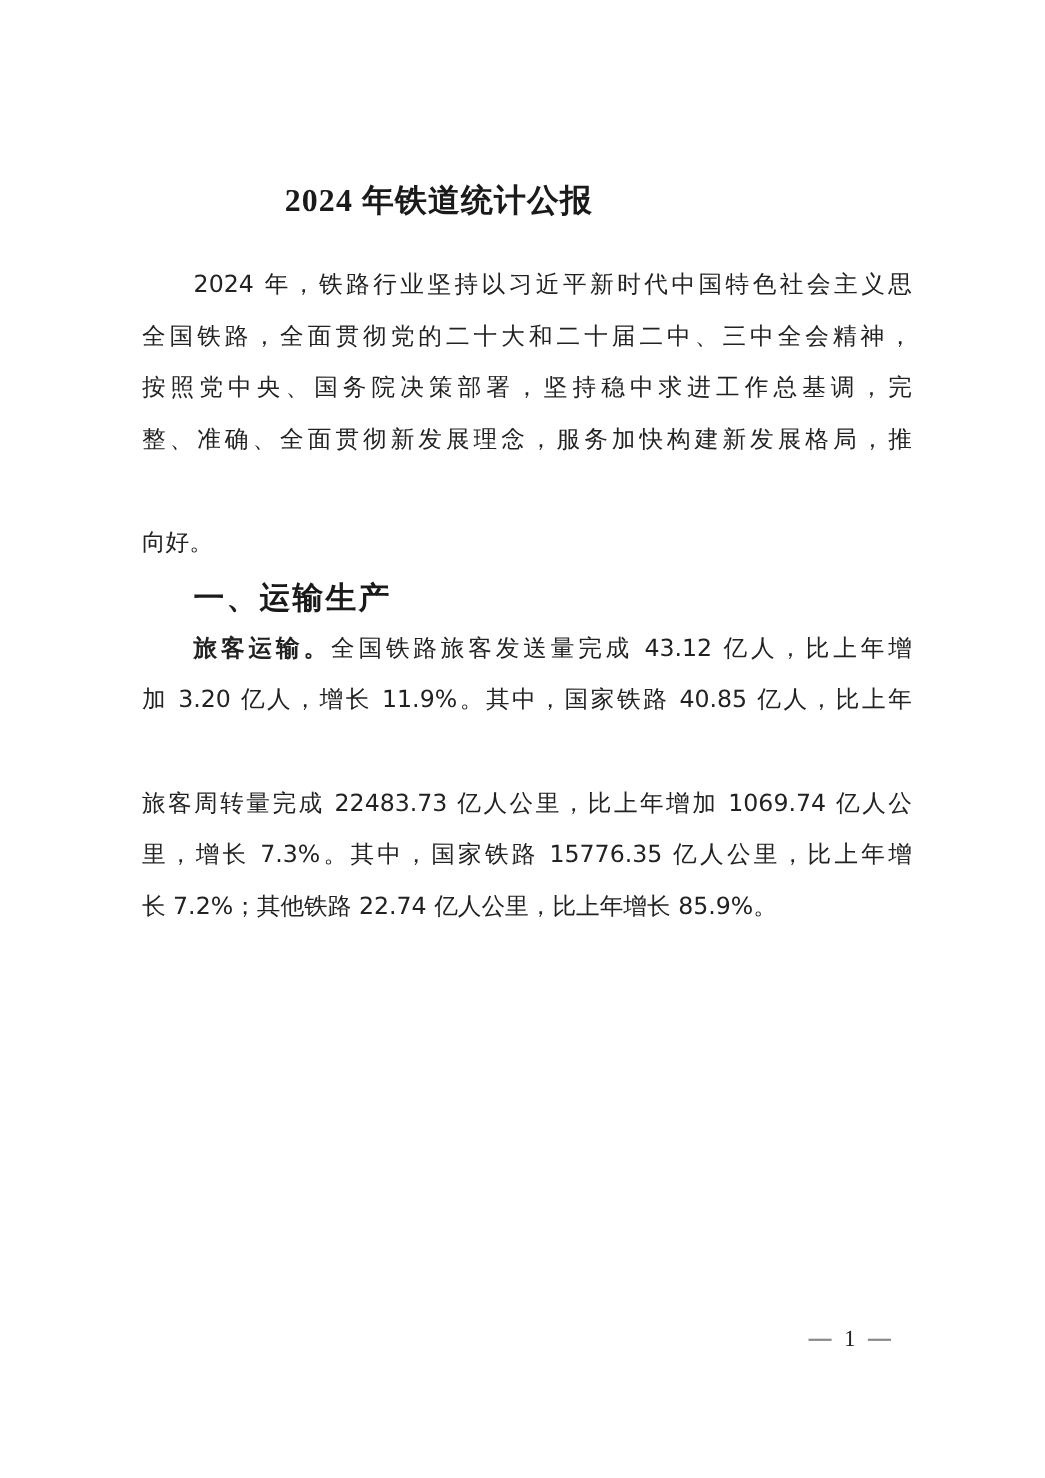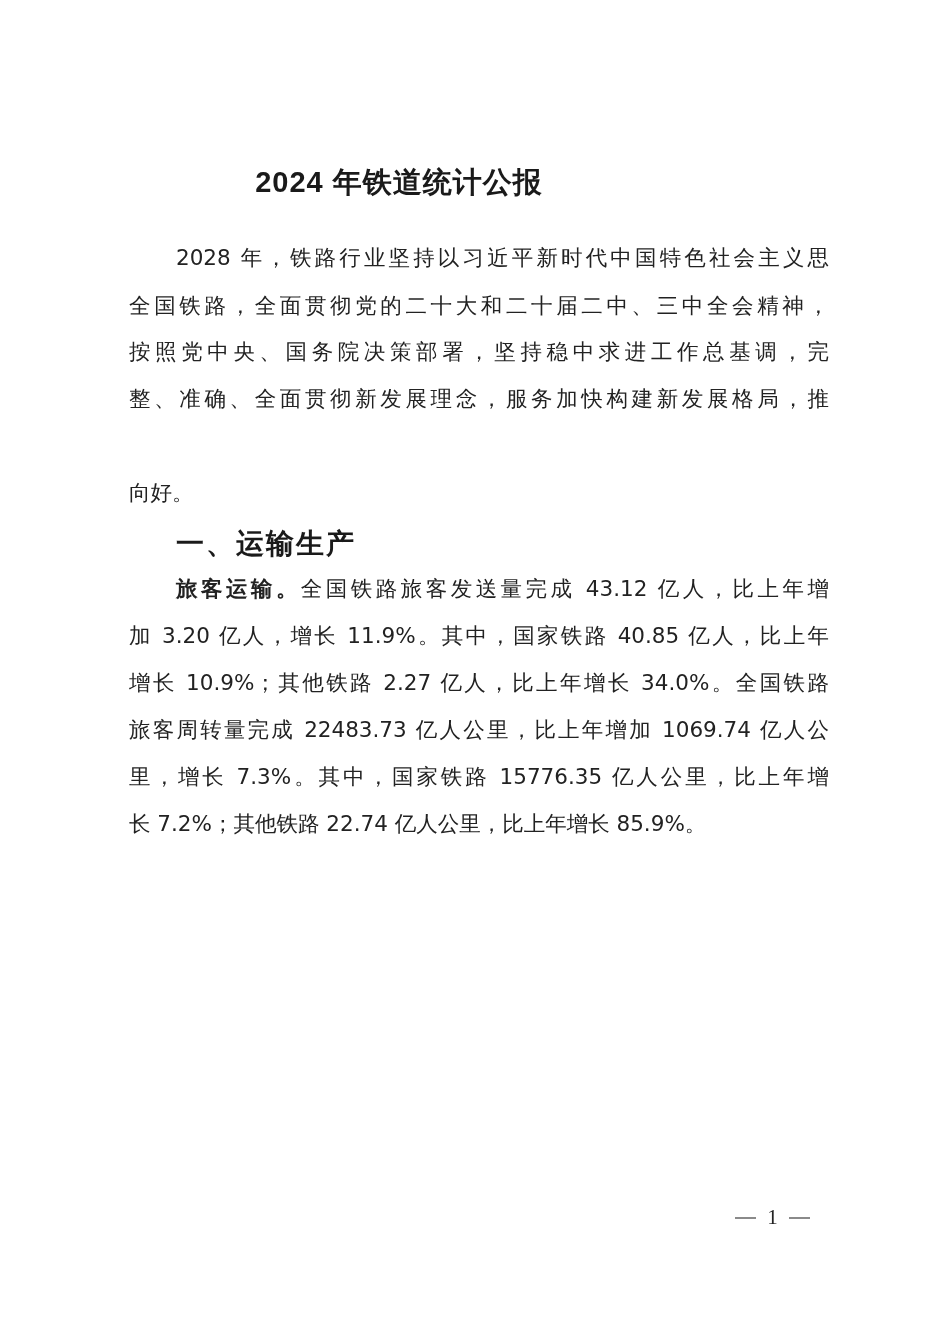--- a/index.html
+++ b/index.html
@@ -1,20 +1,20 @@
 <!DOCTYPE html>
 <html><head>
   <meta charset="utf-8">
   <style>
     html, body { margin: 0; padding: 0; background: #ffffff; }
     body { width: 950px; height: 1344px; position: relative; overflow: hidden; color: #1a1a1a; }
     .page { position: absolute; left: 0; top: 0; width: 950px; height: 1344px; background: #fff; }
     .title {
       position: absolute; left: 0; top: 163px; width: 798px; text-align: center;
-      font-family: Liberation Sans, sans-serif; font-weight: bold;
+      font-family: Liberation Serif, serif; font-weight: bold;
       font-size: 29px; letter-spacing: 1px; color: #1a1a1a;
     }
     .line {
       position: absolute; left: 129px; width: 700px;
       font-family: "DejaVu Sans", "Liberation Sans", sans-serif;
       font-size: 21.5px; color: #222; white-space: nowrap;
       text-align: justify; text-align-last: justify; letter-spacing: 0;
     }
     .line.last { text-align-last: left; }
     .indent { padding-left: 47px; width: 653px; }
@@ -30,33 +30,32 @@
       display: flex; align-items: center; justify-content: space-between;
     }
     .dash { display: inline-block; width: 21px; height: 2px; background: #8a8a8a; }
   </style>
 </head>
 <body>
 
 <div class="page">
   <div class="title">2024 年铁道统计公报</div>
 
-  <div class="line indent" style="top:243px;">2028 年，铁路行业坚持以习近平新时代中国特色社会主义思</div>
+  <div class="line indent" style="top:243px;">2024 年，铁路行业坚持以习近平新时代中国特色社会主义思</div>
   <div class="line" style="top:291px;">全国铁路，全面贯彻党的二十大和二十届二中、三中全会精神，</div>
   <div class="line" style="top:337px;">按照党中央、国务院决策部署，坚持稳中求进工作总基调，完</div>
   <div class="line" style="top:384px;">整、准确、全面贯彻新发展理念，服务加快构建新发展格局，推</div>
   <div class="line last" style="top:478px;">向好。</div>
 
   <div class="heading">一、运输生产</div>
 
   <div class="line indent" style="top:574px;">
     <span class="lead">旅客运输。</span><span>全国铁路旅客发送量完成 43.12 亿人，比上年增</span>
   </div>
   <div class="line" style="top:621px;">加 3.20 亿人，增长 11.9%。其中，国家铁路 40.85 亿人，比上年</div>
-  <div class="line" style="top:668px;">增长 10.9%；其他铁路 2.27 亿人，比上年增长 34.0%。全国铁路</div>
   <div class="line" style="top:715px;">旅客周转量完成 22483.73 亿人公里，比上年增加 1069.74 亿人公</div>
   <div class="line" style="top:762px;">里，增长 7.3%。其中，国家铁路 15776.35 亿人公里，比上年增</div>
   <div class="line last" style="top:809px;">长 7.2%；其他铁路 22.74 亿人公里，比上年增长 85.9%。</div>
 
   <div class="page-number">
     <span class="dash"></span>
     <span>1</span>
     <span class="dash"></span>
   </div>
 </div>

